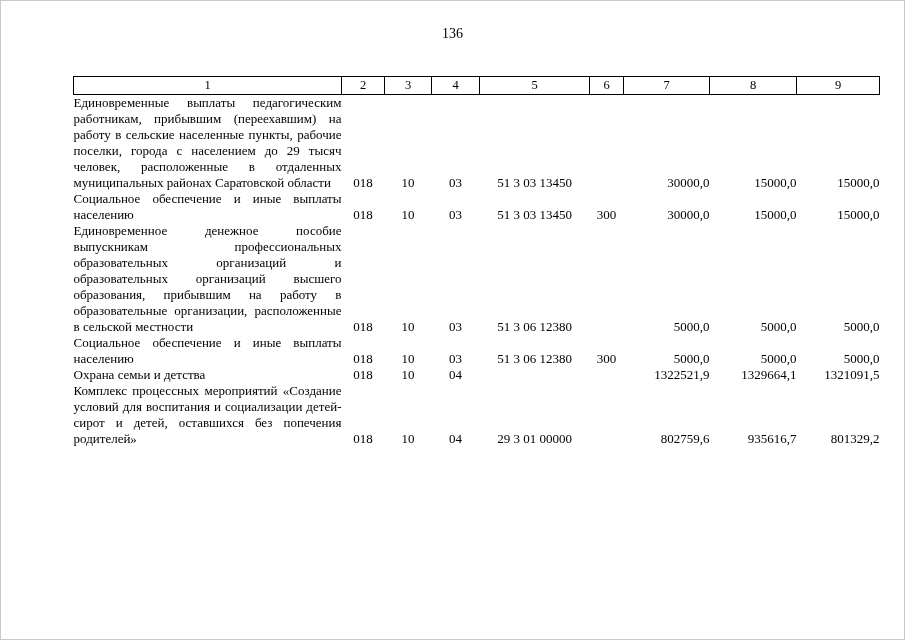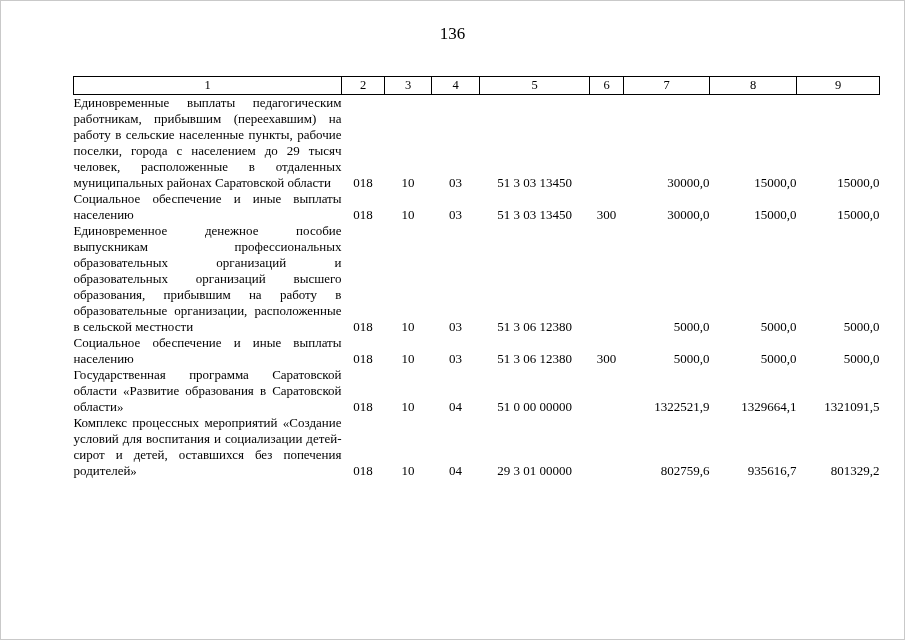--- a/index.html
+++ b/index.html
@@ -14,21 +14,21 @@
       width: 905px;
       height: 640px;
       box-sizing: border-box;
       background: #ffffff;
       border: 1px solid #c9c9c9;
       overflow: hidden;
     }
     .page-number {
       text-align: center;
       padding-top: 24px;
-      font-size: 17px;
+      font-size: 14px;
       line-height: 17px;
     }
     table.budget-table {
       border-collapse: collapse;
       table-layout: fixed;
       width: 806px;
       margin: 34px 0 0 72px;
       font-size: 13px;
     }
     table.budget-table thead td {
@@ -133,25 +133,25 @@
           <td class="code">018</td>
           <td class="code">10</td>
           <td class="code">03</td>
           <td class="code">51 3 06 12380</td>
           <td class="code">300</td>
           <td class="amount">5000,0</td>
           <td class="amount">5000,0</td>
           <td class="amount">5000,0</td>
         </tr>
         <tr>
-          <td class="name">Государственная программа Саратовской области «Развитие образования в Саратовской области»</td>
+          <td class="name">Охрана семьи и детства</td>
           <td class="code">018</td>
           <td class="code">10</td>
           <td class="code">04</td>
-          <td class="code">51 0 00 00000</td>
+          <td class="code"></td>
           <td class="code"></td>
           <td class="amount">1322521,9</td>
           <td class="amount">1329664,1</td>
           <td class="amount">1321091,5</td>
         </tr>
         <tr>
           <td class="name">Комплекс процессных мероприятий «Создание условий для воспитания и социализации детей-сирот и детей, оставшихся без попечения родителей»</td>
           <td class="code">018</td>
           <td class="code">10</td>
           <td class="code">04</td>

